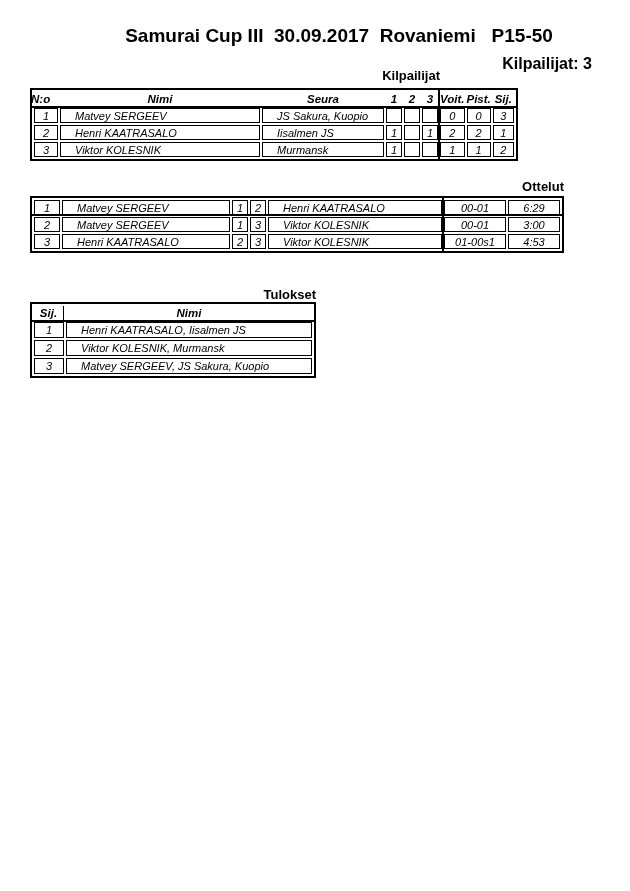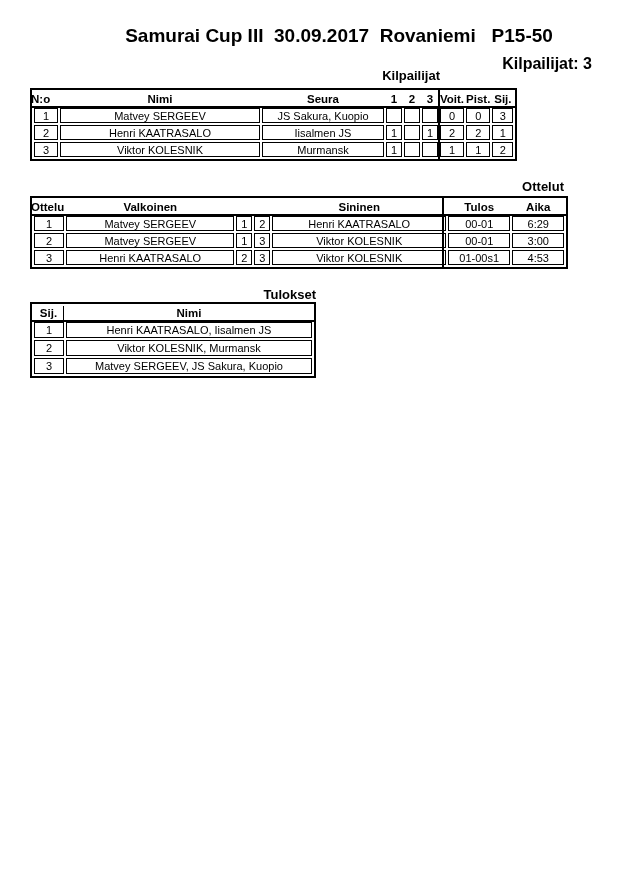--- a/index.html
+++ b/index.html
@@ -9,36 +9,36 @@
 
   .title { position:absolute; top:25px; left:0; width:630px; text-align:center;
            font-size:19px; font-weight:bold; white-space:pre; letter-spacing:0px;padding-left:48px; }
   .count { position:absolute; top:55px; right:38px; font-size:16px; font-weight:bold; }
 
   .sect-head { position:absolute; text-align:right; font-size:13px; font-weight:bold; }
   #h-kilpailijat { top:68px;  left:30px; width:410px; }
   #h-ottelut     { top:179px; left:30px; width:534px; }
   #h-tulokset    { top:287px; left:30px; width:286px; }
 
-  .twrap { position:absolute; }
+  .twrap { position:absolute;font-style:italic; }
   #t1-wrap { top:88px;  left:30px; }
   #t2-wrap { top:196px; left:30px; }
   #t3-wrap { top:302px; left:30px; }
 
   table { border-collapse:separate; border-spacing:2px; border:2px solid #000;
           table-layout:fixed; background:#fff; }
   th { font-size:11.5px; font-weight:bold; height:14px; padding:0; text-align:center;
        white-space:nowrap; overflow:visible; vertical-align:middle; }
   th.hfirst { text-align:left; text-indent:-3px; }
   th.hdiv { border-right:1px solid #000; }
   td { border:1px solid #000; font-size:11px; height:15px; padding:0;
        white-space:nowrap; overflow:hidden; vertical-align:middle; line-height:12px; }
   #t3 td { height:16px; }
   td.c { text-align:center; }
-  td.l { text-align:center; padding:0 4px; }
+  td.l { text-align:left; padding:0 14px; }
 
   .hline { position:absolute; left:0; right:0; top:18px; height:2px; background:#000; }
   .vline { position:absolute; top:0; bottom:0; width:2px; background:#000; }
   #t1-vline { left:408px; }
   #t2-vline { left:412px; }
 </style>
 </head>
 <body>
 
 <div class="page">
@@ -119,29 +119,20 @@
       <colgroup>
         <col style="width:26px">
           <col style="width:168px">
           <col style="width:16px">
         <col style="width:16px">
           <col style="width:174px">
           <col style="width:62px">
         <col style="width:52px">
       </colgroup>
       <tbody>
-          <tr>
-        <th class="hfirst">Ottelu</th>
-        <th>Valkoinen</th>
-        <th></th>
-        <th></th>
-        <th>Sininen</th>
-        <th>Tulos</th>
-        <th>Aika</th>
-      </tr>
       <tr>
         <td class="c">1</td>
         <td class="l">Matvey SERGEEV</td>
         <td class="c">1</td>
         <td class="c">2</td>
         <td class="l">Henri KAATRASALO</td>
         <td class="c">00-01</td>
         <td class="c">6:29</td>
       </tr>
       <tr>

